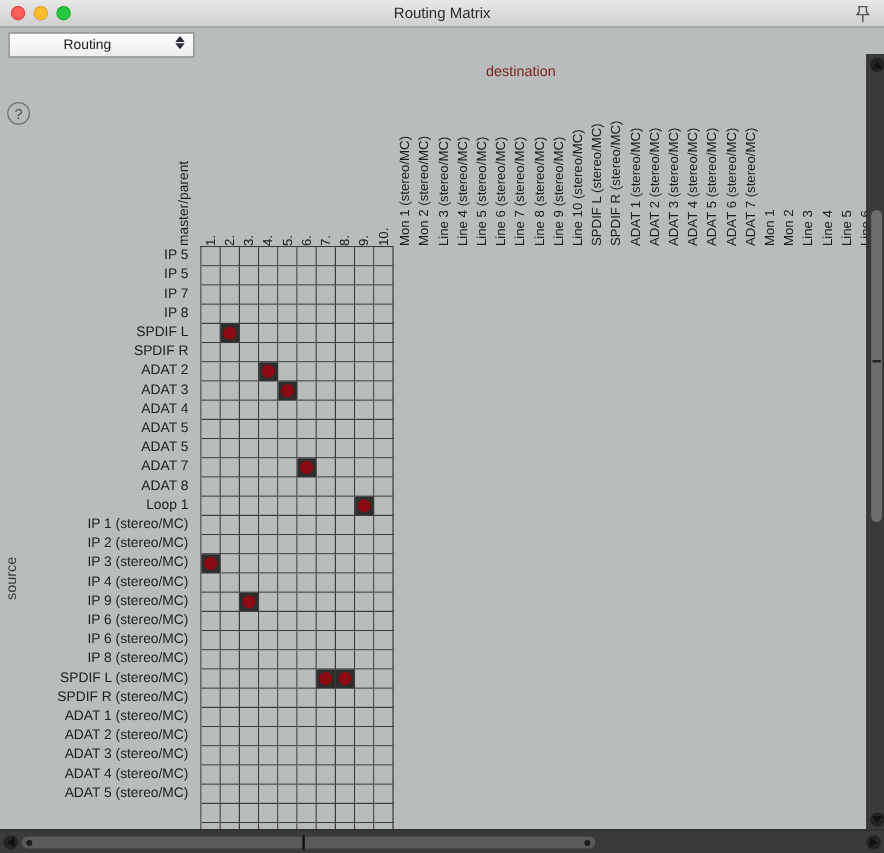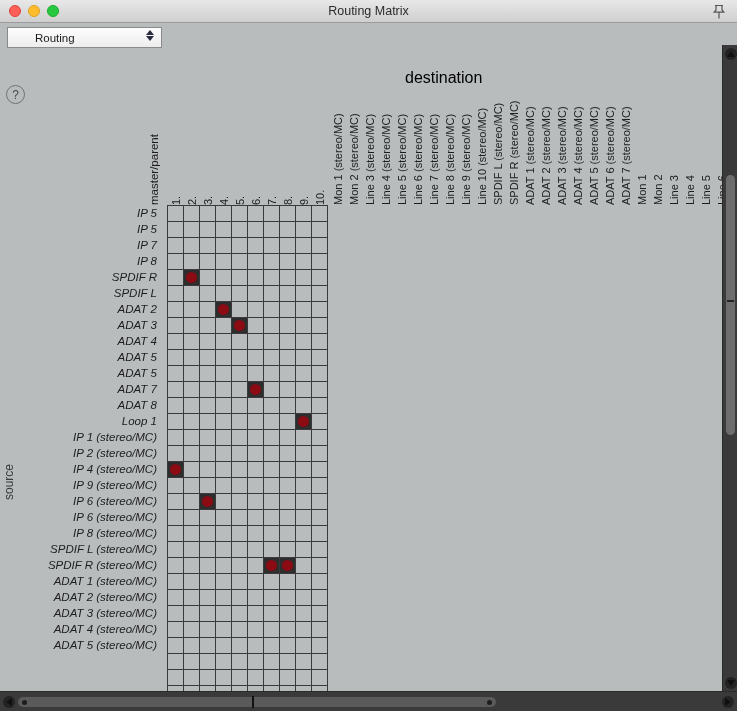--- a/index.html
+++ b/index.html
@@ -38,43 +38,43 @@
   
   #toolbar { position: absolute; left: 0; top: 23px; width: 737px; height: 44px; }
   #preset-select {
     position: absolute; left: 7px; top: 4px;
     width: 155px; height: 21px;
     background: linear-gradient(#fdfdfd, #ededed);
     border: 1px solid #8a8a8a;
     font-size: 11.5px; color: #1a1a1a;
     display: flex; align-items: center;
   }
-  #preset-label { margin-left: 7px; padding-left: 20px; }
+  #preset-label { margin-left: 25px; padding-left: 20px; }
   #preset-stepper {
     position: absolute; right: 7px; top: 2px;
     display: flex; flex-direction: column; align-items: center; gap: 1px;
   }
   .chev { width: 0; height: 0; border-left: 4px solid transparent; border-right: 4px solid transparent; }
   .chev.up   { border-bottom: 5px solid #2c2c40; }
   .chev.down { border-top: 5px solid #2c2c40; }
 
   #help-btn {
     position: absolute; left: 6px; top: 62px;
     width: 19px; height: 19px; border-radius: 50%;
     border: 1px solid #737373; color: #4a4a4a;
     font-size: 12px; display: flex; align-items: center; justify-content: center;
     background: transparent;
   }
 
   
   #matrix-area { position: absolute; left: 0; top: 45px; width: 722px; height: 646px; }
 
   #destination-title {
-    position: absolute; left: 405px; top: 24px;
-    font-size: 16px; color: #000000;
+    position: absolute; left: 405px; top: 7px;
+    font-size: 12px; color: #7f1d1d;
   }
 
   #source-title {
     position: absolute; left: 2px; top: 419px;
     font-size: 12px; color: #3a3a3a;
     writing-mode: vertical-rl; transform: rotate(180deg);
   }
 
   
   .vhead {
@@ -88,21 +88,21 @@
   #colheads .vhead { top: 0; height: 128px; display: flex; align-items: flex-start; }
 
   #masterparent {
     position: absolute; left: 148px; top: 32px; height: 128px;
     writing-mode: vertical-rl; transform: rotate(180deg);
     font-size: 11.5px; color: #1d1d1d; white-space: nowrap;
     display: flex; align-items: flex-start;
   }
 
   
-  #rowlabels { position: absolute; left: 0; top: 160px; width: 163px; font-style: italic; }
+  #rowlabels { position: absolute; left: 0; top: 160px; width: 163px; }
   .rowlabel {
     height: 16px; line-height: 16px;
     text-align: right; padding-right: 6px;
     font-size: 11.5px; color: #1d1d1d; white-space: nowrap;
   }
 
   
   #grid {
     position: absolute; left: 167px; top: 160px;
     border-left: 1px solid #3a3a3a; border-top: 1px solid #3a3a3a;
@@ -227,32 +227,33 @@
       <div class="vhead" style="left: 684px;">Line 4</div>
       <div class="vhead" style="left: 700px;">Line 5</div>
       <div class="vhead" style="left: 716px;">Line 6</div>
     </div>
 
   <div id="rowlabels">
       <div class="rowlabel">IP 5</div>
       <div class="rowlabel">IP 5</div>
       <div class="rowlabel">IP 7</div>
       <div class="rowlabel">IP 8</div>
+      <div class="rowlabel">SPDIF L</div>
       <div class="rowlabel">SPDIF R</div>
-      <div class="rowlabel">SPDIF L</div>
       <div class="rowlabel">ADAT 2</div>
       <div class="rowlabel">ADAT 3</div>
       <div class="rowlabel">ADAT 4</div>
       <div class="rowlabel">ADAT 5</div>
       <div class="rowlabel">ADAT 5</div>
       <div class="rowlabel">ADAT 7</div>
       <div class="rowlabel">ADAT 8</div>
       <div class="rowlabel">Loop 1</div>
       <div class="rowlabel">IP 1 (stereo/MC)</div>
       <div class="rowlabel">IP 2 (stereo/MC)</div>
+      <div class="rowlabel">IP 3 (stereo/MC)</div>
       <div class="rowlabel">IP 4 (stereo/MC)</div>
       <div class="rowlabel">IP 9 (stereo/MC)</div>
       <div class="rowlabel">IP 6 (stereo/MC)</div>
       <div class="rowlabel">IP 6 (stereo/MC)</div>
       <div class="rowlabel">IP 8 (stereo/MC)</div>
       <div class="rowlabel">SPDIF L (stereo/MC)</div>
       <div class="rowlabel">SPDIF R (stereo/MC)</div>
       <div class="rowlabel">ADAT 1 (stereo/MC)</div>
       <div class="rowlabel">ADAT 2 (stereo/MC)</div>
       <div class="rowlabel">ADAT 3 (stereo/MC)</div>

